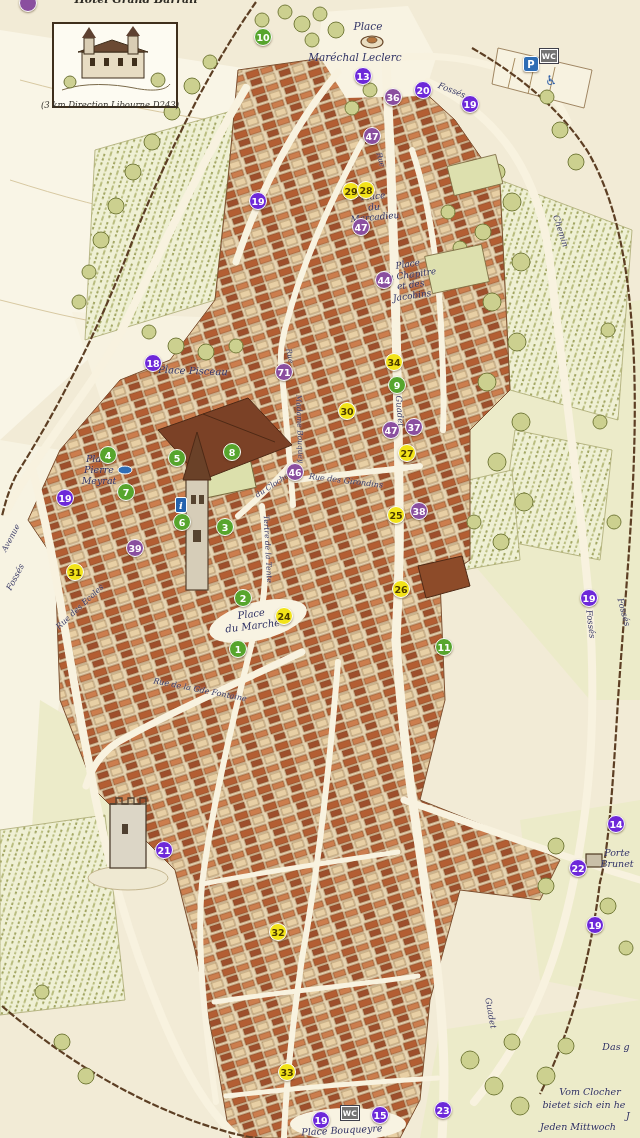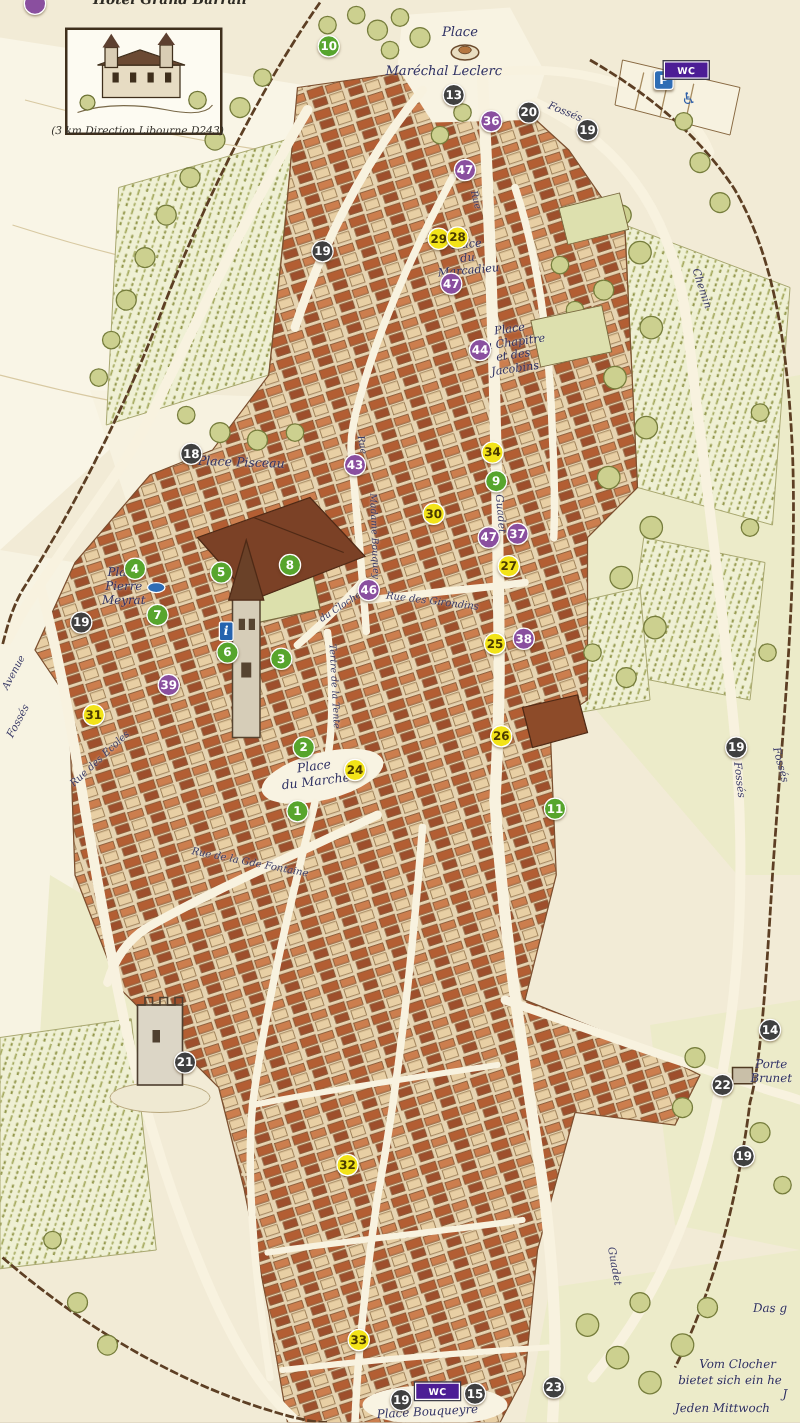--- a/index.html
+++ b/index.html
@@ -5,31 +5,31 @@
   html,body{margin:0;padding:0;background:#d8d0ba;}
   #stage{position:relative;width:640px;height:1138px;overflow:hidden;
          background:#f2ebd6;font-family:"DejaVu Serif",serif;}
   svg{position:absolute;left:0;top:0;}
   
   .marker{position:absolute;width:18px;height:18px;margin:-9px 0 0 -9px;border-radius:50%;
           display:flex;align-items:center;justify-content:center;
           font:700 9.5px "DejaVu Sans",sans-serif;color:#fff;
           border:1.5px solid #fff;box-sizing:border-box;
           box-shadow:0 1px 2px rgba(70,45,15,.5);z-index:30;}
-  .orange{background:#404040}
+  .orange{background:#6d28d9}
   .green{background:#57a52d}
   .purple{background:#8a4f9f}
   .yellow{background:#f2e318;color:#4a3a00}
   
   .badge{position:absolute;transform:translate(-50%,-50%);display:flex;align-items:center;
          justify-content:center;font:700 10px "DejaVu Sans",sans-serif;color:#fff;
          box-sizing:border-box;z-index:30;}
   .badge-parking{width:16px;height:16px;background:#2e6db5;border:1.5px solid #fff;
                  border-radius:3px;box-shadow:0 1px 2px rgba(70,45,15,.5)}
-  .badge-wc{width:36px;height:14px;background:#4c1d95;border:1.5px solid #fff;
+  .badge-wc{width:18px;height:14px;background:#737373;border:1.5px solid #fff;
             outline:1px solid #3f3f4a;font-size:7.5px;letter-spacing:.3px}
   .badge-info{width:12px;height:16px;background:#2563ae;border:1px solid #fff;border-radius:2px;
               font:italic 700 10px "DejaVu Serif",serif}
   .badge-accessible{color:#2e5fa8;font-size:13px}
   
   .lbl{position:absolute;font:italic 10px "DejaVu Serif",serif;color:#303264;
        transform:translate(-50%,-50%) rotate(var(--r,0deg));
        white-space:pre-line;text-align:center;line-height:1.18;z-index:20;
        text-shadow:0 0 2px rgba(250,246,232,.85);}
   .street{color:#3c3d68}
@@ -240,21 +240,21 @@
     <div class="marker purple" style="left: 393px; top: 97px;">36</div>
     <div class="marker orange" style="left: 423px; top: 90px;">20</div>
     <div class="marker orange" style="left: 470px; top: 104px;">19</div>
     <div class="marker purple" style="left: 372px; top: 136px;">47</div>
     <div class="marker orange" style="left: 258px; top: 201px;">19</div>
     <div class="marker yellow" style="left: 351px; top: 191px;">29</div>
     <div class="marker yellow" style="left: 366px; top: 190px;">28</div>
     <div class="marker purple" style="left: 361px; top: 227px;">47</div>
     <div class="marker purple" style="left: 384px; top: 280px;">44</div>
     <div class="marker yellow" style="left: 394px; top: 362px;">34</div>
-    <div class="marker purple" style="left: 284px; top: 372px;">43</div>
+    <div class="marker purple" style="left: 284px; top: 372px;">71</div>
     <div class="marker green" style="left: 397px; top: 385px;">9</div>
     <div class="marker yellow" style="left: 347px; top: 411px;">30</div>
     <div class="marker orange" style="left: 153px; top: 363px;">18</div>
     <div class="marker purple" style="left: 391px; top: 430px;">47</div>
     <div class="marker purple" style="left: 414px; top: 427px;">37</div>
     <div class="marker green" style="left: 108px; top: 455px;">4</div>
     <div class="marker green" style="left: 177px; top: 458px;">5</div>
     <div class="marker green" style="left: 232px; top: 452px;">8</div>
     <div class="marker green" style="left: 126px; top: 492px;">7</div>
     <div class="marker orange" style="left: 65px; top: 498px;">19</div>
@@ -266,21 +266,21 @@
     <div class="marker yellow" style="left: 396px; top: 515px;">25</div>
     <div class="marker purple" style="left: 135px; top: 548px;">39</div>
     <div class="marker yellow" style="left: 75px; top: 572px;">31</div>
     <div class="marker yellow" style="left: 401px; top: 589px;">26</div>
     <div class="marker orange" style="left: 589px; top: 598px;">19</div>
     <div class="marker green" style="left: 243px; top: 598px;">2</div>
     <div class="marker yellow" style="left: 284px; top: 616px;">24</div>
     <div class="marker green" style="left: 238px; top: 649px;">1</div>
     <div class="marker green" style="left: 444px; top: 647px;">11</div>
     <div class="marker orange" style="left: 616px; top: 824px;">14</div>
-    <div class="marker orange" style="left: 148px; top: 850px; text-align: center;">21</div>
+    <div class="marker orange" style="left: 164px; top: 850px; text-align: center;">21</div>
     <div class="marker orange" style="left: 578px; top: 868px;">22</div>
     <div class="marker orange" style="left: 595px; top: 925px;">19</div>
     <div class="marker yellow" style="left: 278px; top: 932px;">32</div>
     <div class="marker yellow" style="left: 287px; top: 1072px;">33</div>
     <div class="marker orange" style="left: 321px; top: 1120px;">19</div>
     <div class="marker orange" style="left: 380px; top: 1115px;">15</div>
     <div class="marker orange" style="left: 443px; top: 1110px;">23</div>
     <div class="badge badge-parking" style="left: 531px; top: 64px;">P</div>
     <div class="badge badge-wc" style="left: 549px; top: 56px;">WC</div>
     <div class="badge badge-accessible" style="left: 551px; top: 80px;">♿</div>

